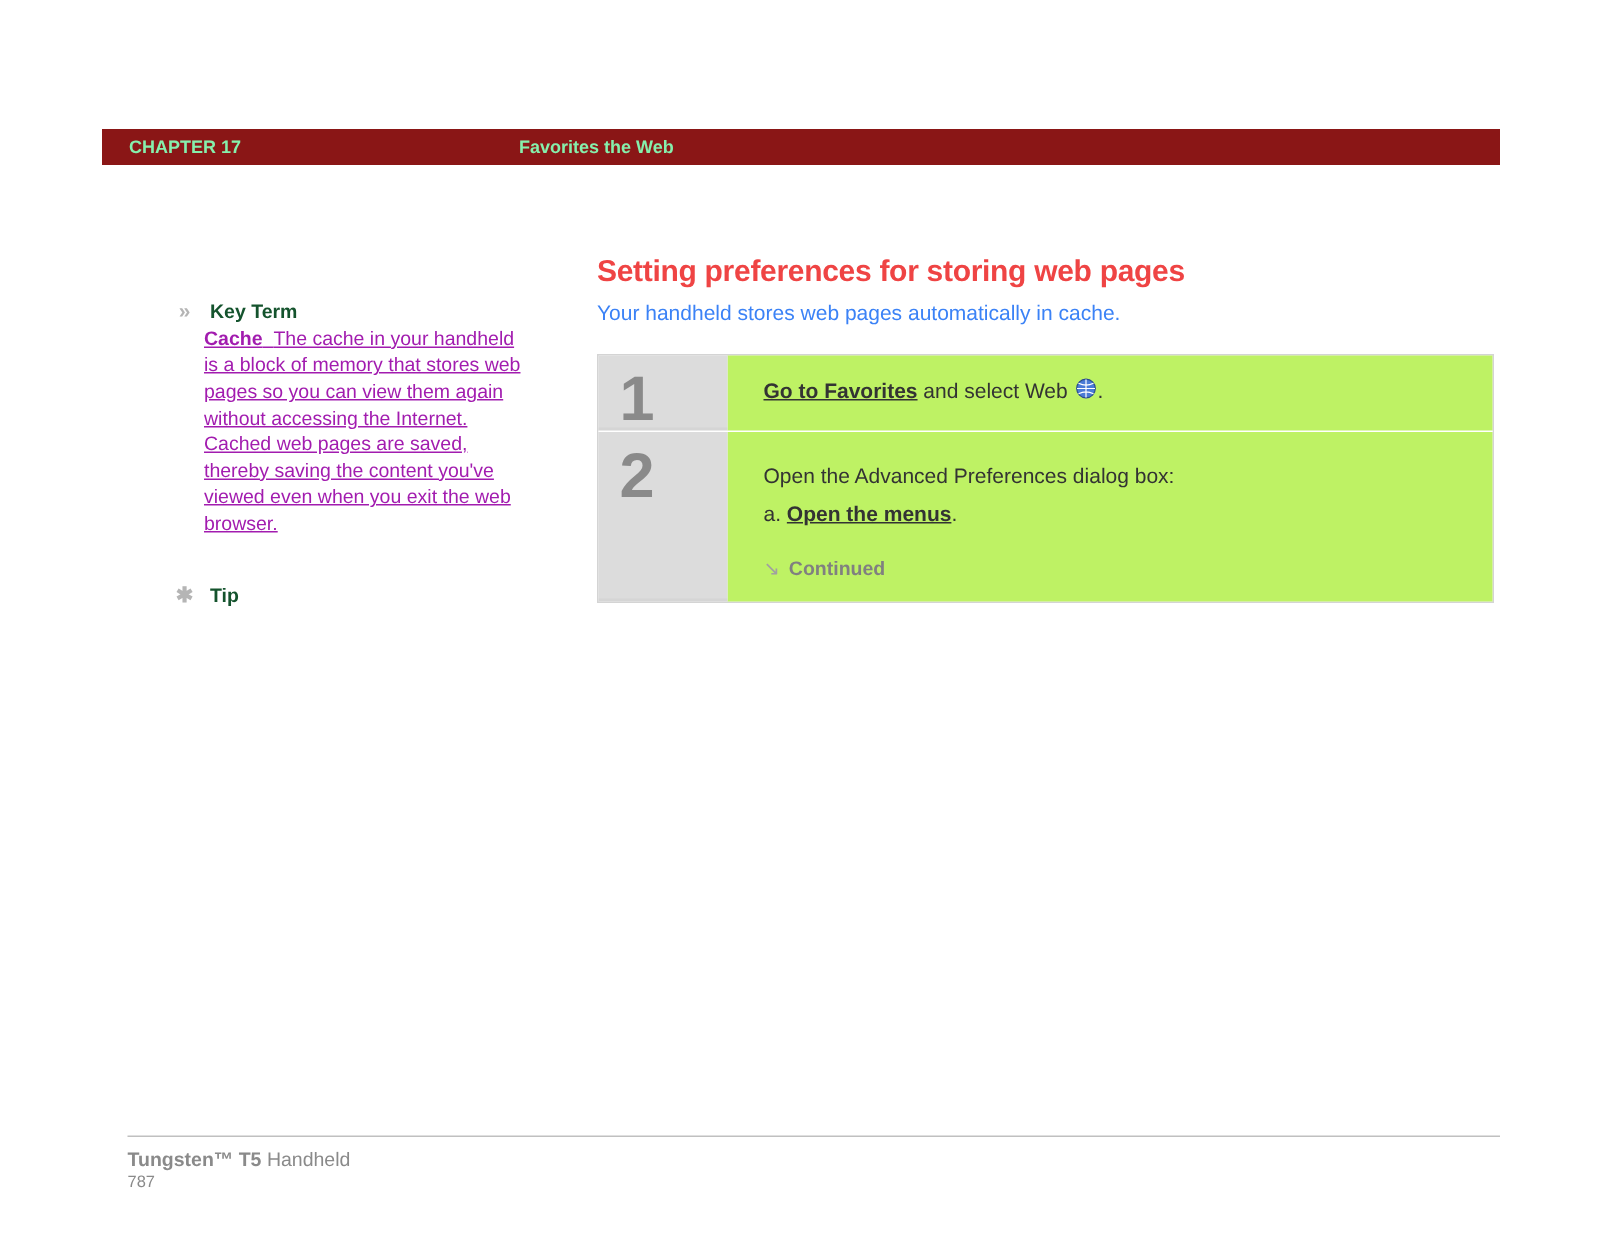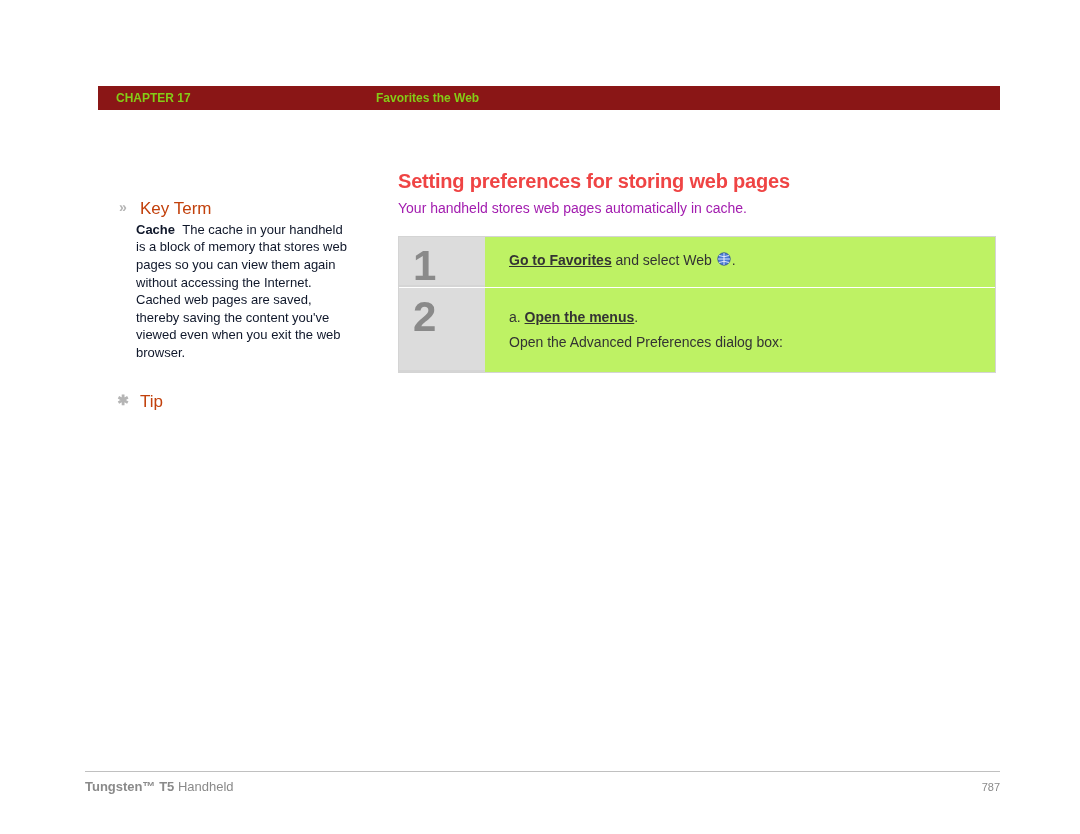--- a/index.html
+++ b/index.html
@@ -15,28 +15,28 @@
   }
   .page {
     position: relative;
     width: 1080px;
     height: 834px;
   }
 
   
   .header-bar {
     position: absolute;
-    left: 98px;
+    left: 68px;
     right: 80px;
     top: 86px;
     height: 24px;
     background: #8a1616;
     display: flex;
     align-items: center;
-    color: #84cc16;
+    color: #86efac;
     font-size: 12px;
     font-weight: bold;
   }
   .header-chapter {
     padding-left: 18px;
     width: 260px;
     flex: 0 0 auto;
   }
   .header-title {
     flex: 0 0 auto;
@@ -46,39 +46,40 @@
   .sidebar {
     position: absolute;
     left: 136px;
     top: 198px;
     width: 218px;
   }
   .side-block {
     margin-bottom: 30px;
   }
   .side-heading {
-    color: #c2410c;
-    font-weight: normal;
-    font-size: 17px;
+    color: #14532d;
+    font-weight: bold;
+    font-size: 13px;
     margin-left: 4px;
   }
   .side-marker {
     display: inline-block;
     width: 18px;
     text-align: center;
     font-weight: bold;
     color: #b5b5b5;
     margin-left: -22px;
     margin-right: 4px;
     vertical-align: top;
     font-size: 14px;
   }
   .side-body-kt {
-    color: #0f172a;
-    font-size: 13px;
+    color: #a21caf;
+    font-size: 13px;
+    text-decoration: underline;
   }
   .side-body-kt .term-bold {
     font-weight: bold;
   }
   .side-body-tip {
     color: #3b9b00;
     font-size: 13px;
   }
 
   
@@ -89,21 +90,21 @@
     width: 602px;
   }
   .main-heading {
     color: #ef4444;
     font-size: 20px;
     font-weight: bold;
     margin: 0 0 4px 0;
     letter-spacing: -0.2px;
   }
   .main-intro {
-    color: #a21caf;
+    color: #3b82f6;
     font-size: 14px;
     margin: 0 0 18px 0;
   }
 
   
   .steps-box {
     border: 1px solid #d4d4d4;
     width: 596px;
     background: #ffffff;
   }
@@ -172,20 +173,21 @@
     position: absolute;
     left: 85px;
     right: 80px;
     bottom: 38px;
     border-top: 1px solid #c0c0c0;
     padding-top: 6px;
     display: flex;
     justify-content: space-between;
     align-items: baseline;
     color: #8a8a8a;
+    flex-direction: column;
   }
   .footer-product {
     font-size: 13px;
   }
   .footer-product .bold { font-weight: bold; }
   .footer-page {
     font-size: 11px;
   }
 </style>
 </head>
@@ -229,24 +231,25 @@
           <span class="bold-link">Go to Favorites</span><span> and select Web </span><span class="globe-icon"><svg width="16" height="16" viewBox="0 0 16 16">
                 <circle cx="8" cy="8" r="6.2" fill="#4a7bd6" stroke="#2a4a90" stroke-width="0.8"></circle>
                 <path d="M2 8 H14 M8 2 V14 M3 4.5 Q8 7 13 4.5 M3 11.5 Q8 9 13 11.5" stroke="#ffffff" stroke-width="0.8" fill="none"></path>
               </svg></span><span>.</span>
         </div>
       </div>
 
       <div class="step-row">
         <div class="step-num-cell">2</div>
         <div class="step-body-cell">
+          <div class="sub-line">Open the Advanced Preferences dialog box:</div>
           <div class="sub-line">
             <span>a.  </span><span class="bold-link">Open the menus</span><span>.</span>
           </div>
-          <div class="sub-line">Open the Advanced Preferences dialog box:</div>
+          <div class="continued">Continued</div>
         </div>
       </div>
 
     </div>
   </div>
 
   <div class="footer">
     <div class="footer-product">
       <span class="bold">Tungsten™ T5</span><span> Handheld</span>
     </div>

